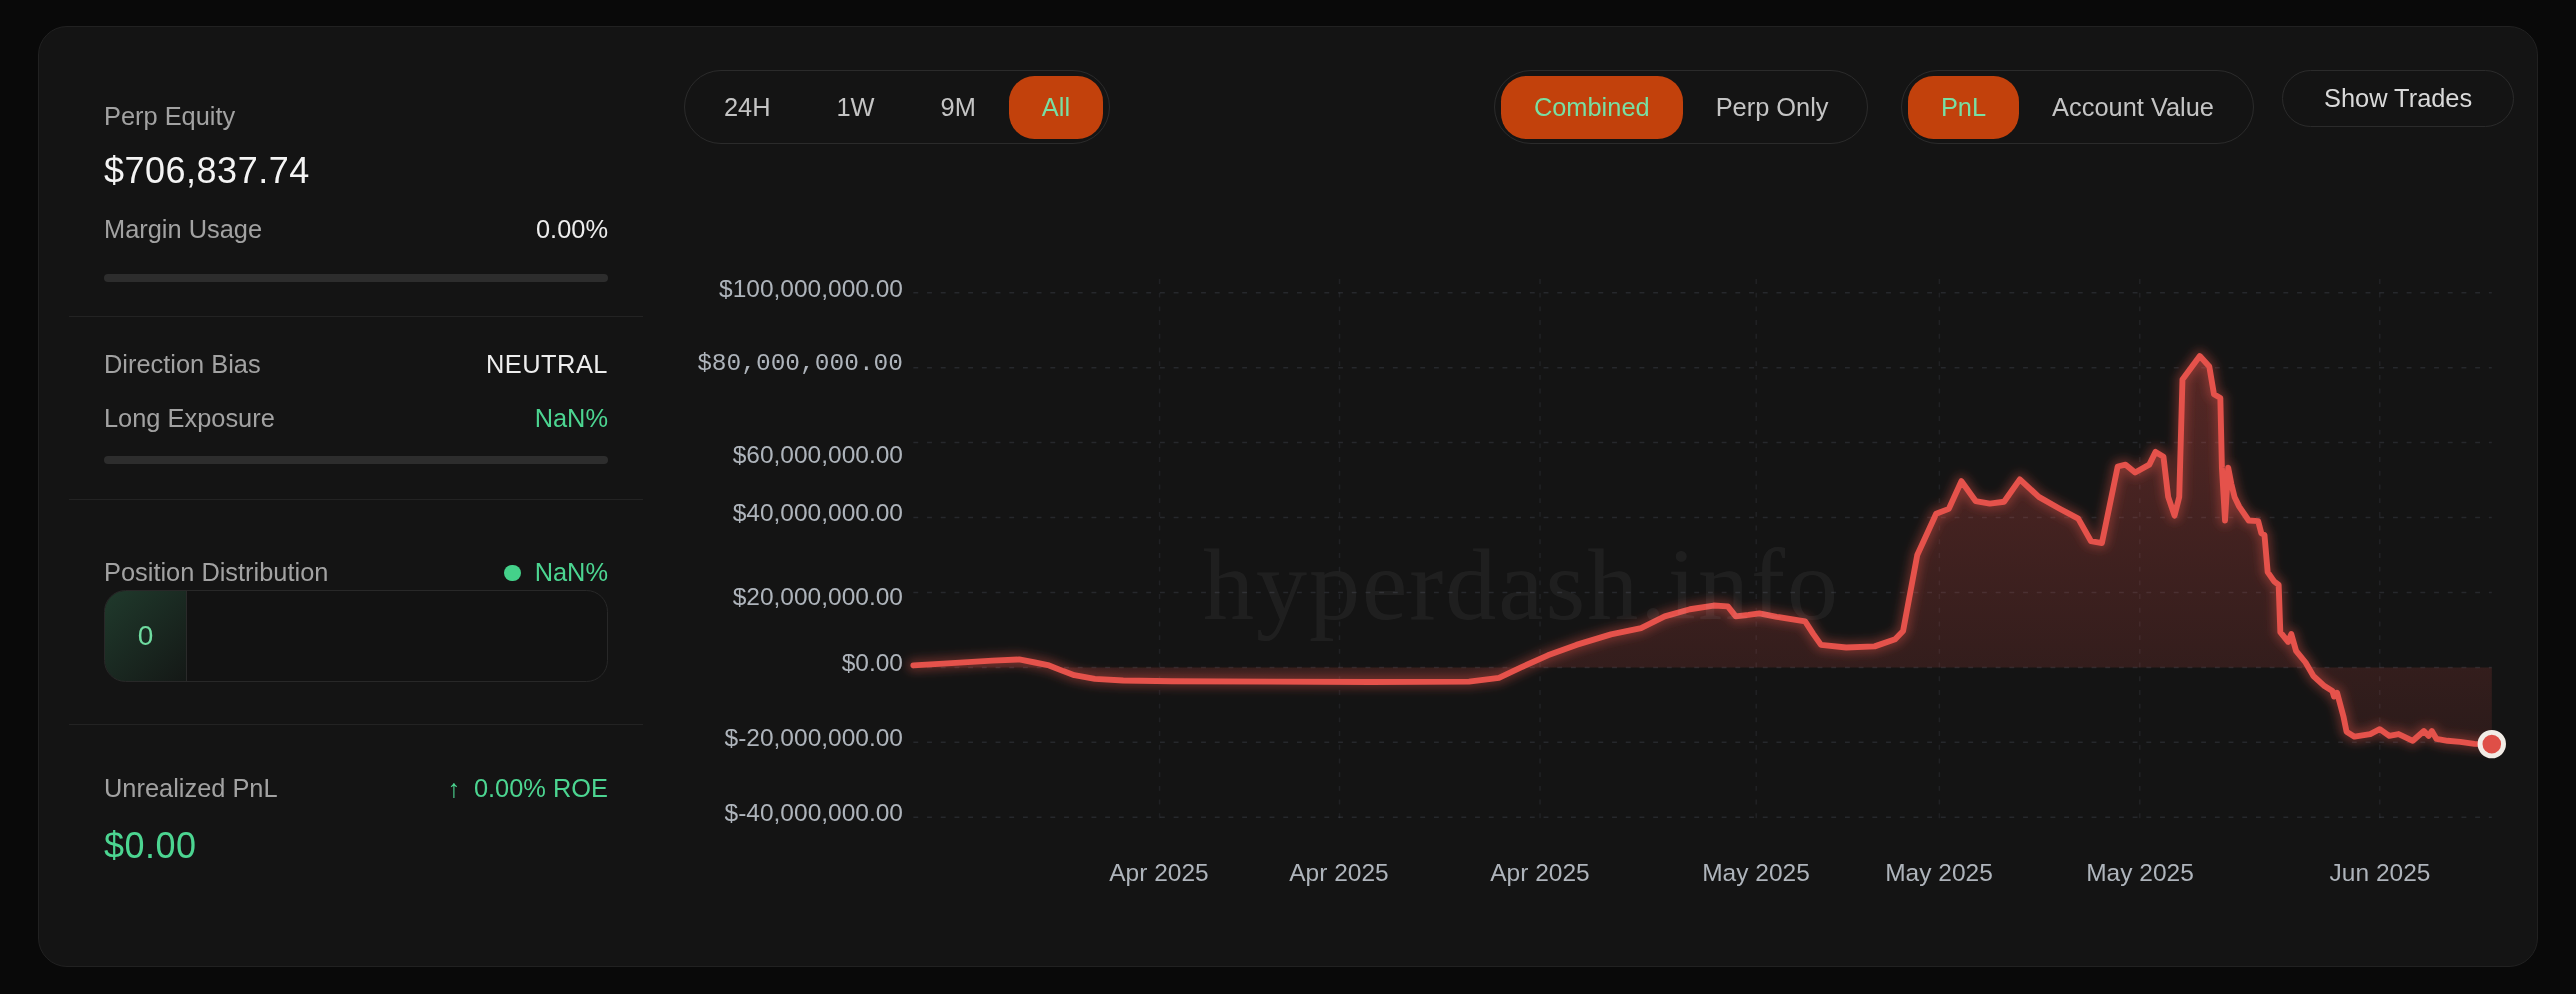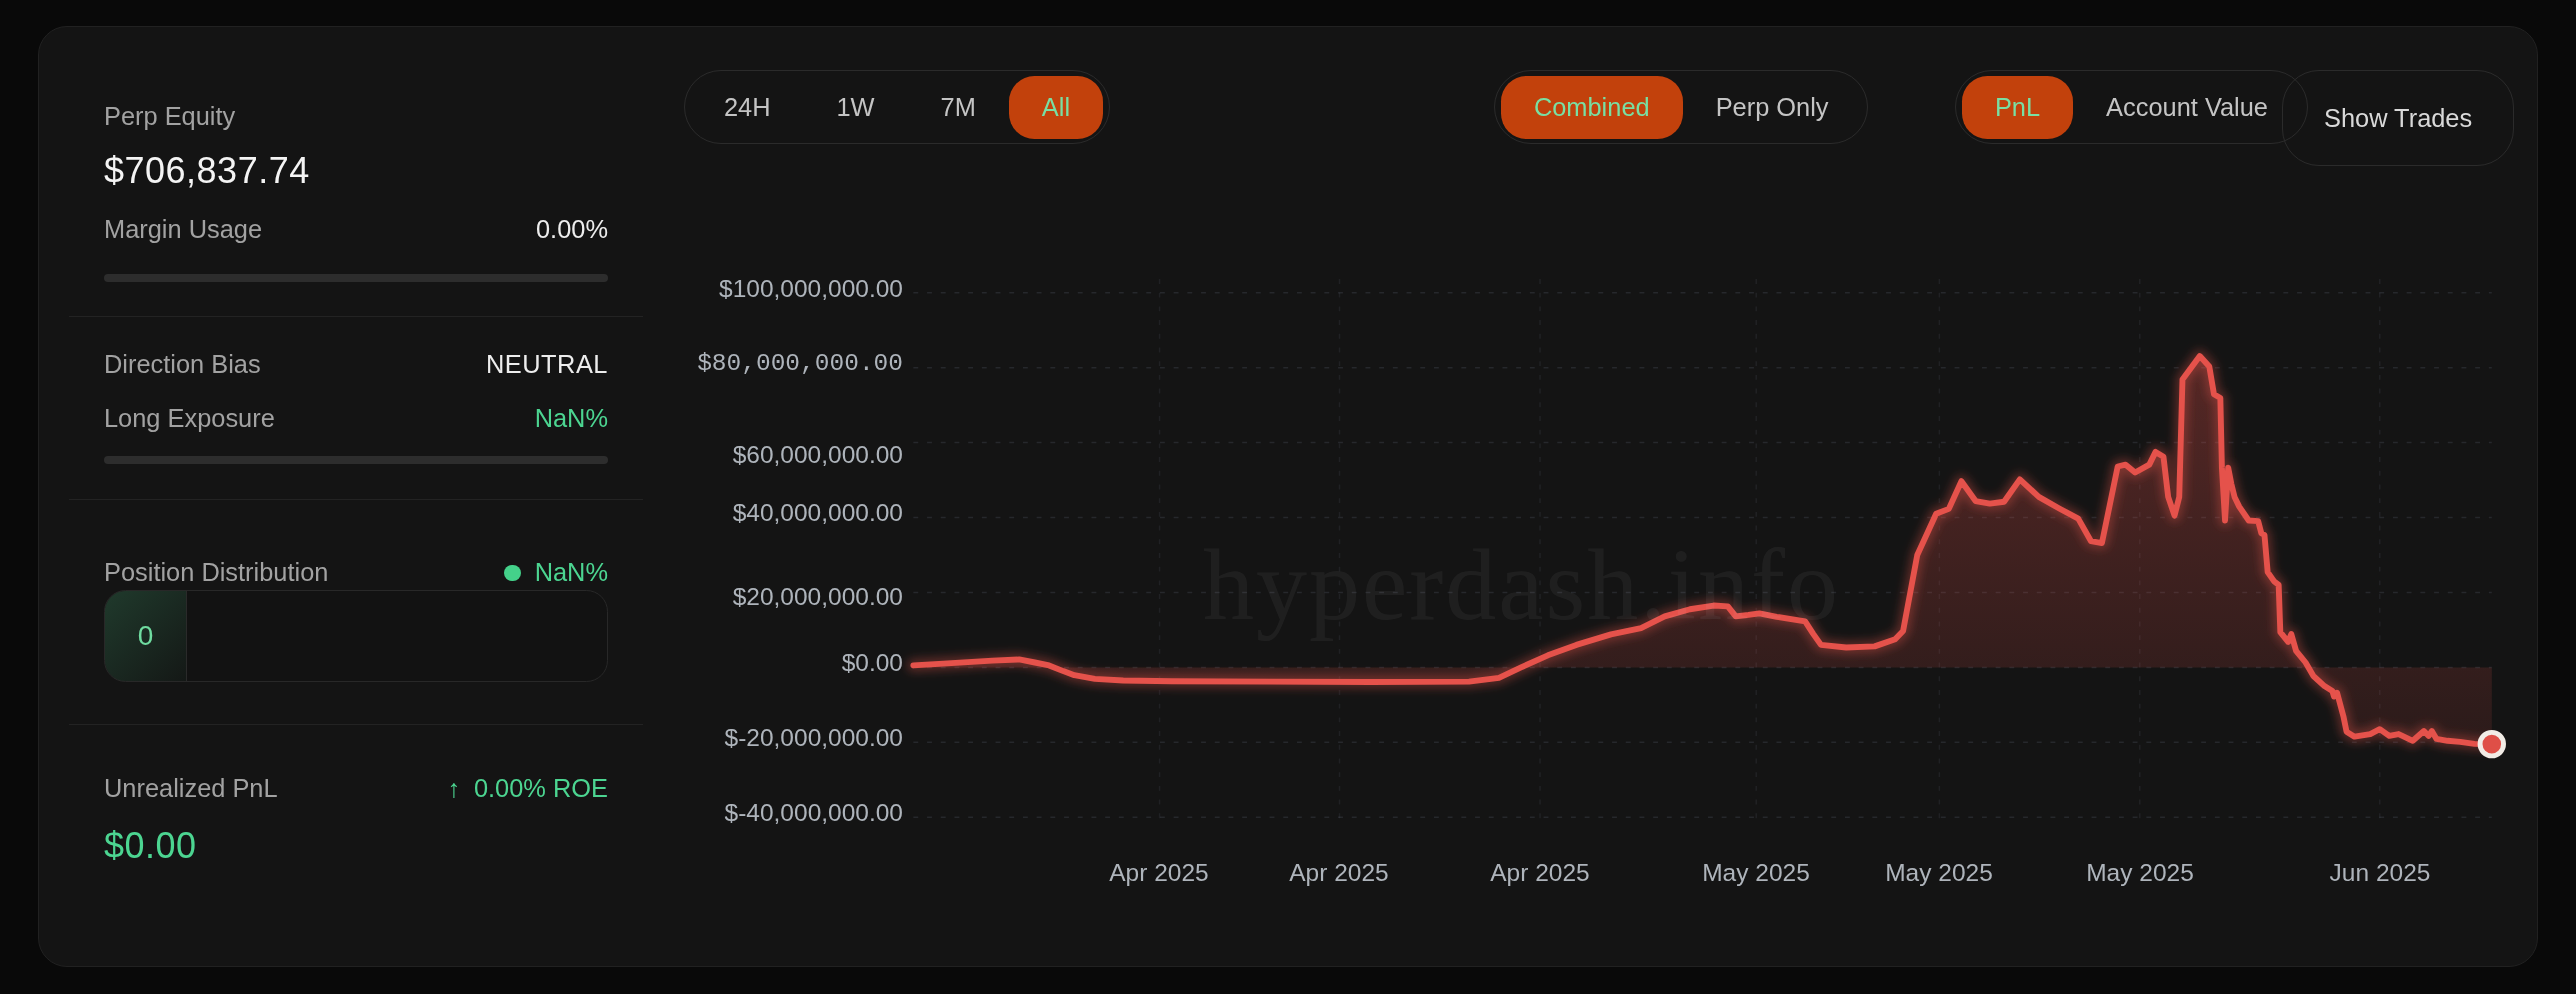--- a/index.html
+++ b/index.html
@@ -28,21 +28,21 @@
               color:#6fdca0; font-size:28px; }
   .upnl-val { position:absolute; color:#4cd591; font-size:36px; font-weight:500; letter-spacing:0.5px; }
 
   
   .seg-group { position:absolute; top:43px; height:74px; border:1px solid #2b2b2b; border-radius:37px;
                display:flex; align-items:center; padding:0 5.9px; background:transparent; }
   .seg-item { border:none; background:transparent; color:#c4c4c4; font-size:25.4px;
               height:63px; padding:0 33px; border-radius:25.4px; cursor:pointer;
               font-family:"Liberation Sans", sans-serif; white-space:nowrap; }
   .seg-item.sel { background:#c2410c; color:#79dfa3; }
-  .btn-plain { position:absolute; top:43px; height:96px; border:1px solid #2b2b2b; border-radius:37px;
+  .btn-plain { position:absolute; top:43px; height:57px; border:1px solid #2b2b2b; border-radius:37px;
                background:transparent; color:#d9d9d9; font-size:25.4px; padding:12px 41px; cursor:pointer;
                font-family:"Liberation Sans", sans-serif; }
 
   
   .pnl-head { position:absolute; right:58px; top:141px; text-align:right; }
   .pnl-title { color:#b8b8b8; font-size:25.4px; }
   .pnl-value { color:#ee6d6d; font-size:39px; font-weight:500; margin-top:13.7px; letter-spacing:0.5px; }
 
   
   .y-label { position:absolute; right:1634px; color:#aeb4bb; font-size:24.5px; line-height:31px; white-space:nowrap; }
@@ -108,28 +108,28 @@
           <span>0.00% ROE</span>
         </span>
       </div>
       <div class="upnl-val" style="top:798px;">$0.00</div>
     </div>
   </aside>
 
   <div class="seg-group" style="left:645px;" id="time-group">
       <button class="seg-item">24H</button>
       <button class="seg-item">1W</button>
-      <button class="seg-item">7M</button>
+      <button class="seg-item">9M</button>
       <button class="seg-item sel">All</button>
     </div>
   <div class="seg-group" style="left:1455px;" id="mode-group">
       <button class="seg-item sel">Combined</button>
       <button class="seg-item">Perp Only</button>
     </div>
-  <div class="seg-group" style="left:1916px;" id="metric-group">
+  <div class="seg-group" style="left:1862px;" id="metric-group">
       <button class="seg-item sel">PnL</button>
       <button class="seg-item">Account Value</button>
     </div>
   <button class="btn-plain" style="left:2243px;">Show Trades</button>
 
 
   <div id="y-axis">
       <div class="y-label" style="top: 246px;">$100,000,000.00</div>
       <div class="y-label" style="top: 321px; font-family: Liberation Mono, monospace;">$80,000,000.00</div>
       <div class="y-label" style="top: 396px; margin-top: 16px;">$60,000,000.00</div>

